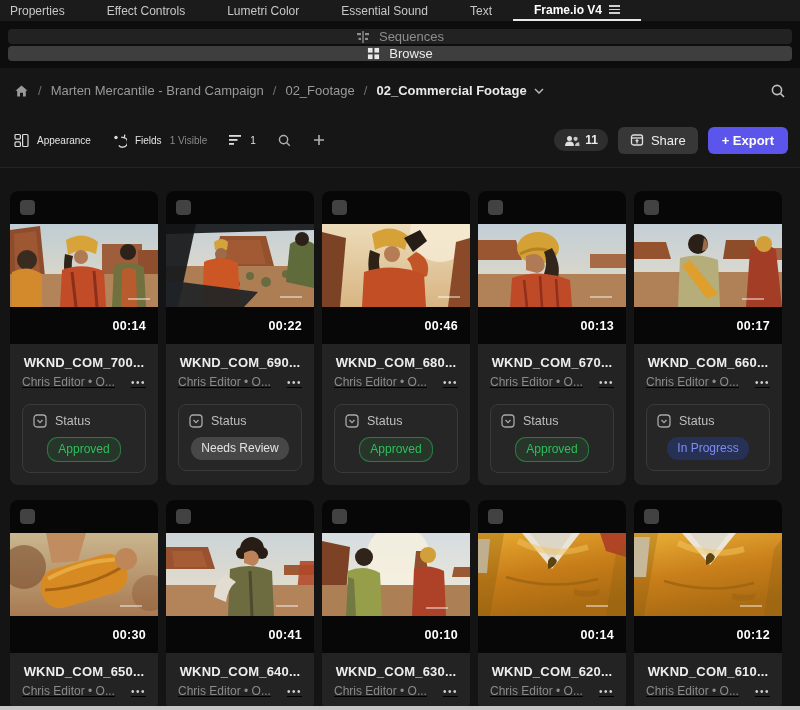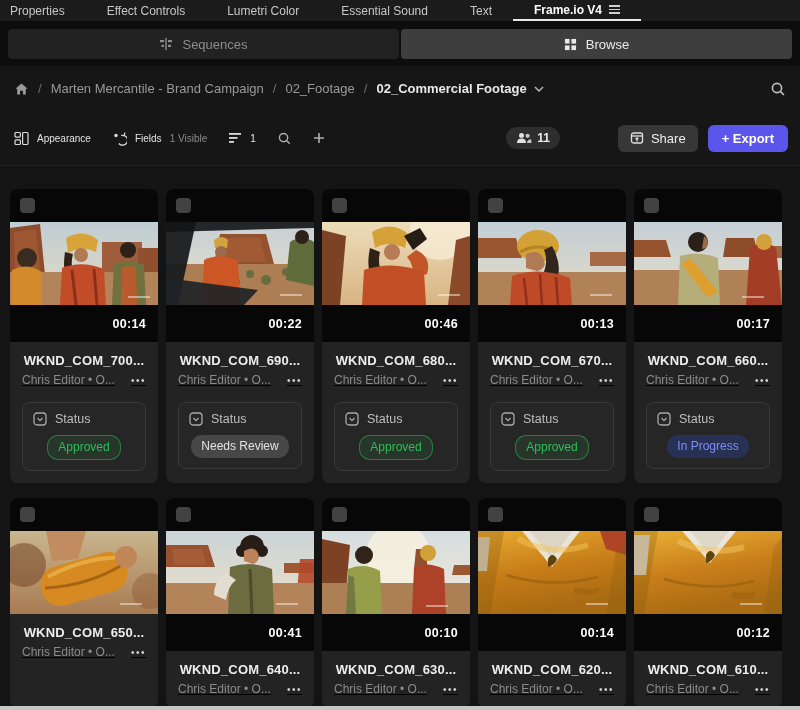--- a/index.html
+++ b/index.html
@@ -12,37 +12,37 @@
     -webkit-font-smoothing: antialiased;
   }
   
   .tabbar { height: 21px; background: #1b1b1b; display: flex; align-items: stretch; padding-left: 8px; }
   .tab { display: flex; align-items: center; gap: 7px; padding: 0 21px; font-size: 12px; color: #c7c7c7; white-space: nowrap; }
   .tab:first-child { padding-left: 2px; }
   .tab.active { color: #ffffff; border-bottom: 2px solid #e8e8e8; font-weight: 600; }
   .menu-bars { display: flex; flex-direction: column; gap: 2px; }
   .menu-bars i { width: 11px; height: 1.5px; background: #d0d0d0; display: block; }
   
-  .switch-row { display: flex; gap: 2px; padding: 8px 8px 7px; background: #0d0d0d; }
+  .switch-row { display: flex; gap: 2px; padding: 8px 8px 7px; background: #0d0d0d; flex-direction: column; }
   .switch-btn { flex: 1; height: 30px; border-radius: 4px; display: flex; align-items: center; justify-content: center; gap: 9px; font-size: 13px; }
   .switch-btn.inactive { background: #222222; color: #8d8d8d; }
   .switch-btn.active { background: #3e3e3e; color: #ebebeb; }
   
   .crumb-row { height: 45px; display: flex; align-items: center; padding: 0 14px; gap: 9px; font-size: 13px; color: #999999; background: #161616; }
   .crumb-sep { color: #6f6f6f; }
   .crumb-link { white-space: nowrap; }
   .crumb-current { color: #e9e9e9; font-weight: 600; display: flex; align-items: center; gap: 7px; }
   .crumb-spacer { flex: 1; }
   
   .toolbar { height: 55px; display: flex; align-items: center; padding: 0 12px 0 14px; gap: 21px; background: #161616; border-bottom: 1px solid #242424; }
   .tb-item { display: flex; align-items: center; gap: 8px; font-size: 10px; color: #e3e3e3; }
   .muted { color: #8a8a8a; }
   .tb-right { margin-left: auto; display: flex; align-items: center; gap: 10px; }
-  .members-pill { display: flex; align-items: center; gap: 5px; background: #2e2e2e; border-radius: 12px; padding: 4px 10px; font-size: 12px; color: #ededed; font-weight: 700; }
-  .share-btn { display: flex; align-items: center; gap: 7px; background: #373737; border-radius: 6px; padding: 6px 12px; font-size: 13px; color: #ededed; margin-left: 48px; }
+  .members-pill { display: flex; align-items: flex-end; gap: 5px; background: #2e2e2e; border-radius: 12px; padding: 4px 10px; font-size: 12px; color: #ededed; font-weight: 700; }
+  .share-btn { display: flex; align-items: center; gap: 7px; background: #373737; border-radius: 6px; padding: 6px 12px; font-size: 13px; color: #ededed; }
   .export-btn { display: flex; align-items: center; background: #5c55ec; border-radius: 6px; padding: 6px 14px; font-size: 13px; color: #ffffff; font-weight: 600; }
   
   .grid { display: grid; grid-template-columns: repeat(5, 148px); column-gap: 8px; row-gap: 15px; padding: 23px 0 0 10px; background: #141414; }
   .card { width: 148px; border-radius: 8px; overflow: hidden; background: #232323; }
   .card-media { background: #070707; position: relative; }
   .media-top { height: 33px; position: relative; }
   .checkbox { position: absolute; left: 10px; top: 9px; width: 15px; height: 15px; border-radius: 4px; background: #424242; }
   .thumb { width: 148px; height: 83px; overflow: hidden; }
   .thumb svg { display: block; }
   .media-bottom { height: 37px; display: flex; align-items: center; justify-content: flex-end; padding-right: 12px; }
@@ -510,20 +510,23 @@
             <path d="M36,0 h40 l-8,28 -26,2 Z" fill="#c18c60"></path>
             <g transform="rotate(-16 74 48)">
               <rect x="30" y="28" width="88" height="40" rx="18" fill="#d88a22"></rect>
               <path d="M34,46 q44,10 84,-2" stroke="#a66312" stroke-width="3" fill="none"></path>
               <path d="M40,36 q36,-8 70,0" stroke="#eab14a" stroke-width="4" fill="none" opacity=".8"></path>
             </g>
             <circle cx="116" cy="26" r="11" fill="#bf8758"></circle>
             <rect x="110" y="72" width="22" height="2" fill="#fff" opacity=".45"></rect>
           </svg>
         </div>
+      <div class="media-bottom">
+        <span class="duration">00:30</span>
+      </div>
     </div>
     <div class="card-body">
       <div class="clip-title">WKND_COM_650...</div>
       <div class="author-row">
         <span class="author">Chris Editor • O...</span>
         <span class="more-menu">•••</span>
       </div>
 
     </div>
   </div>

